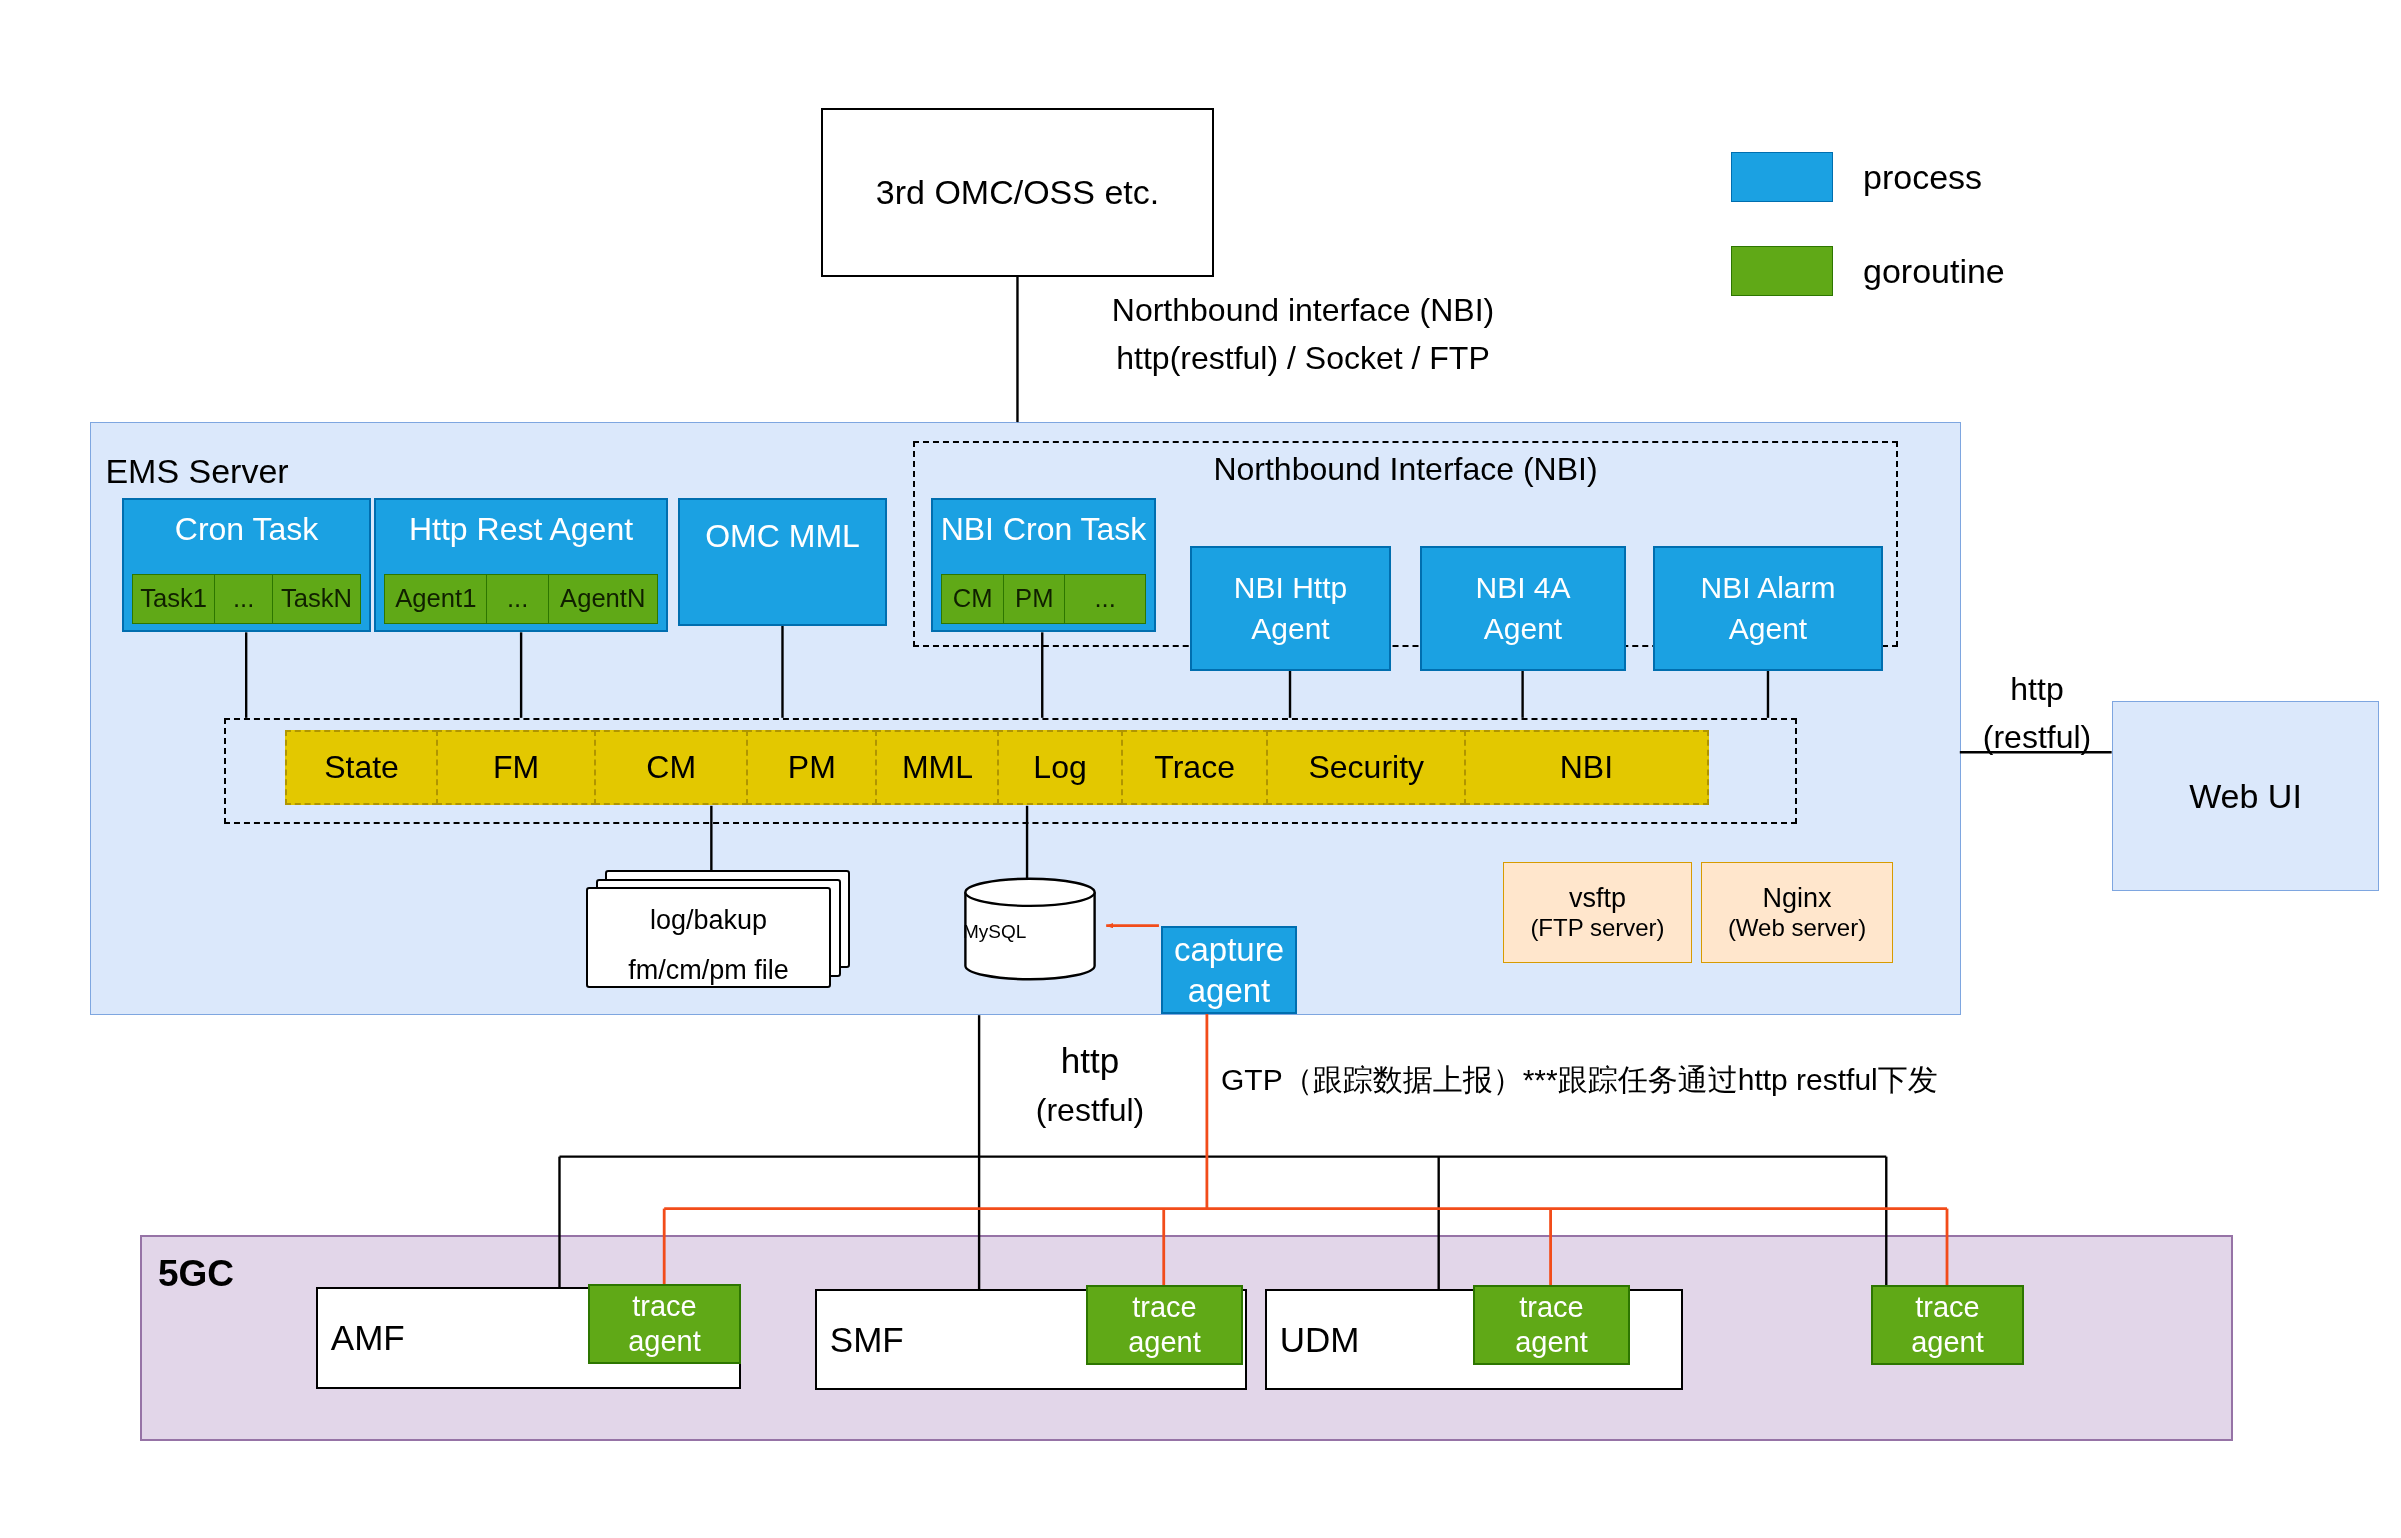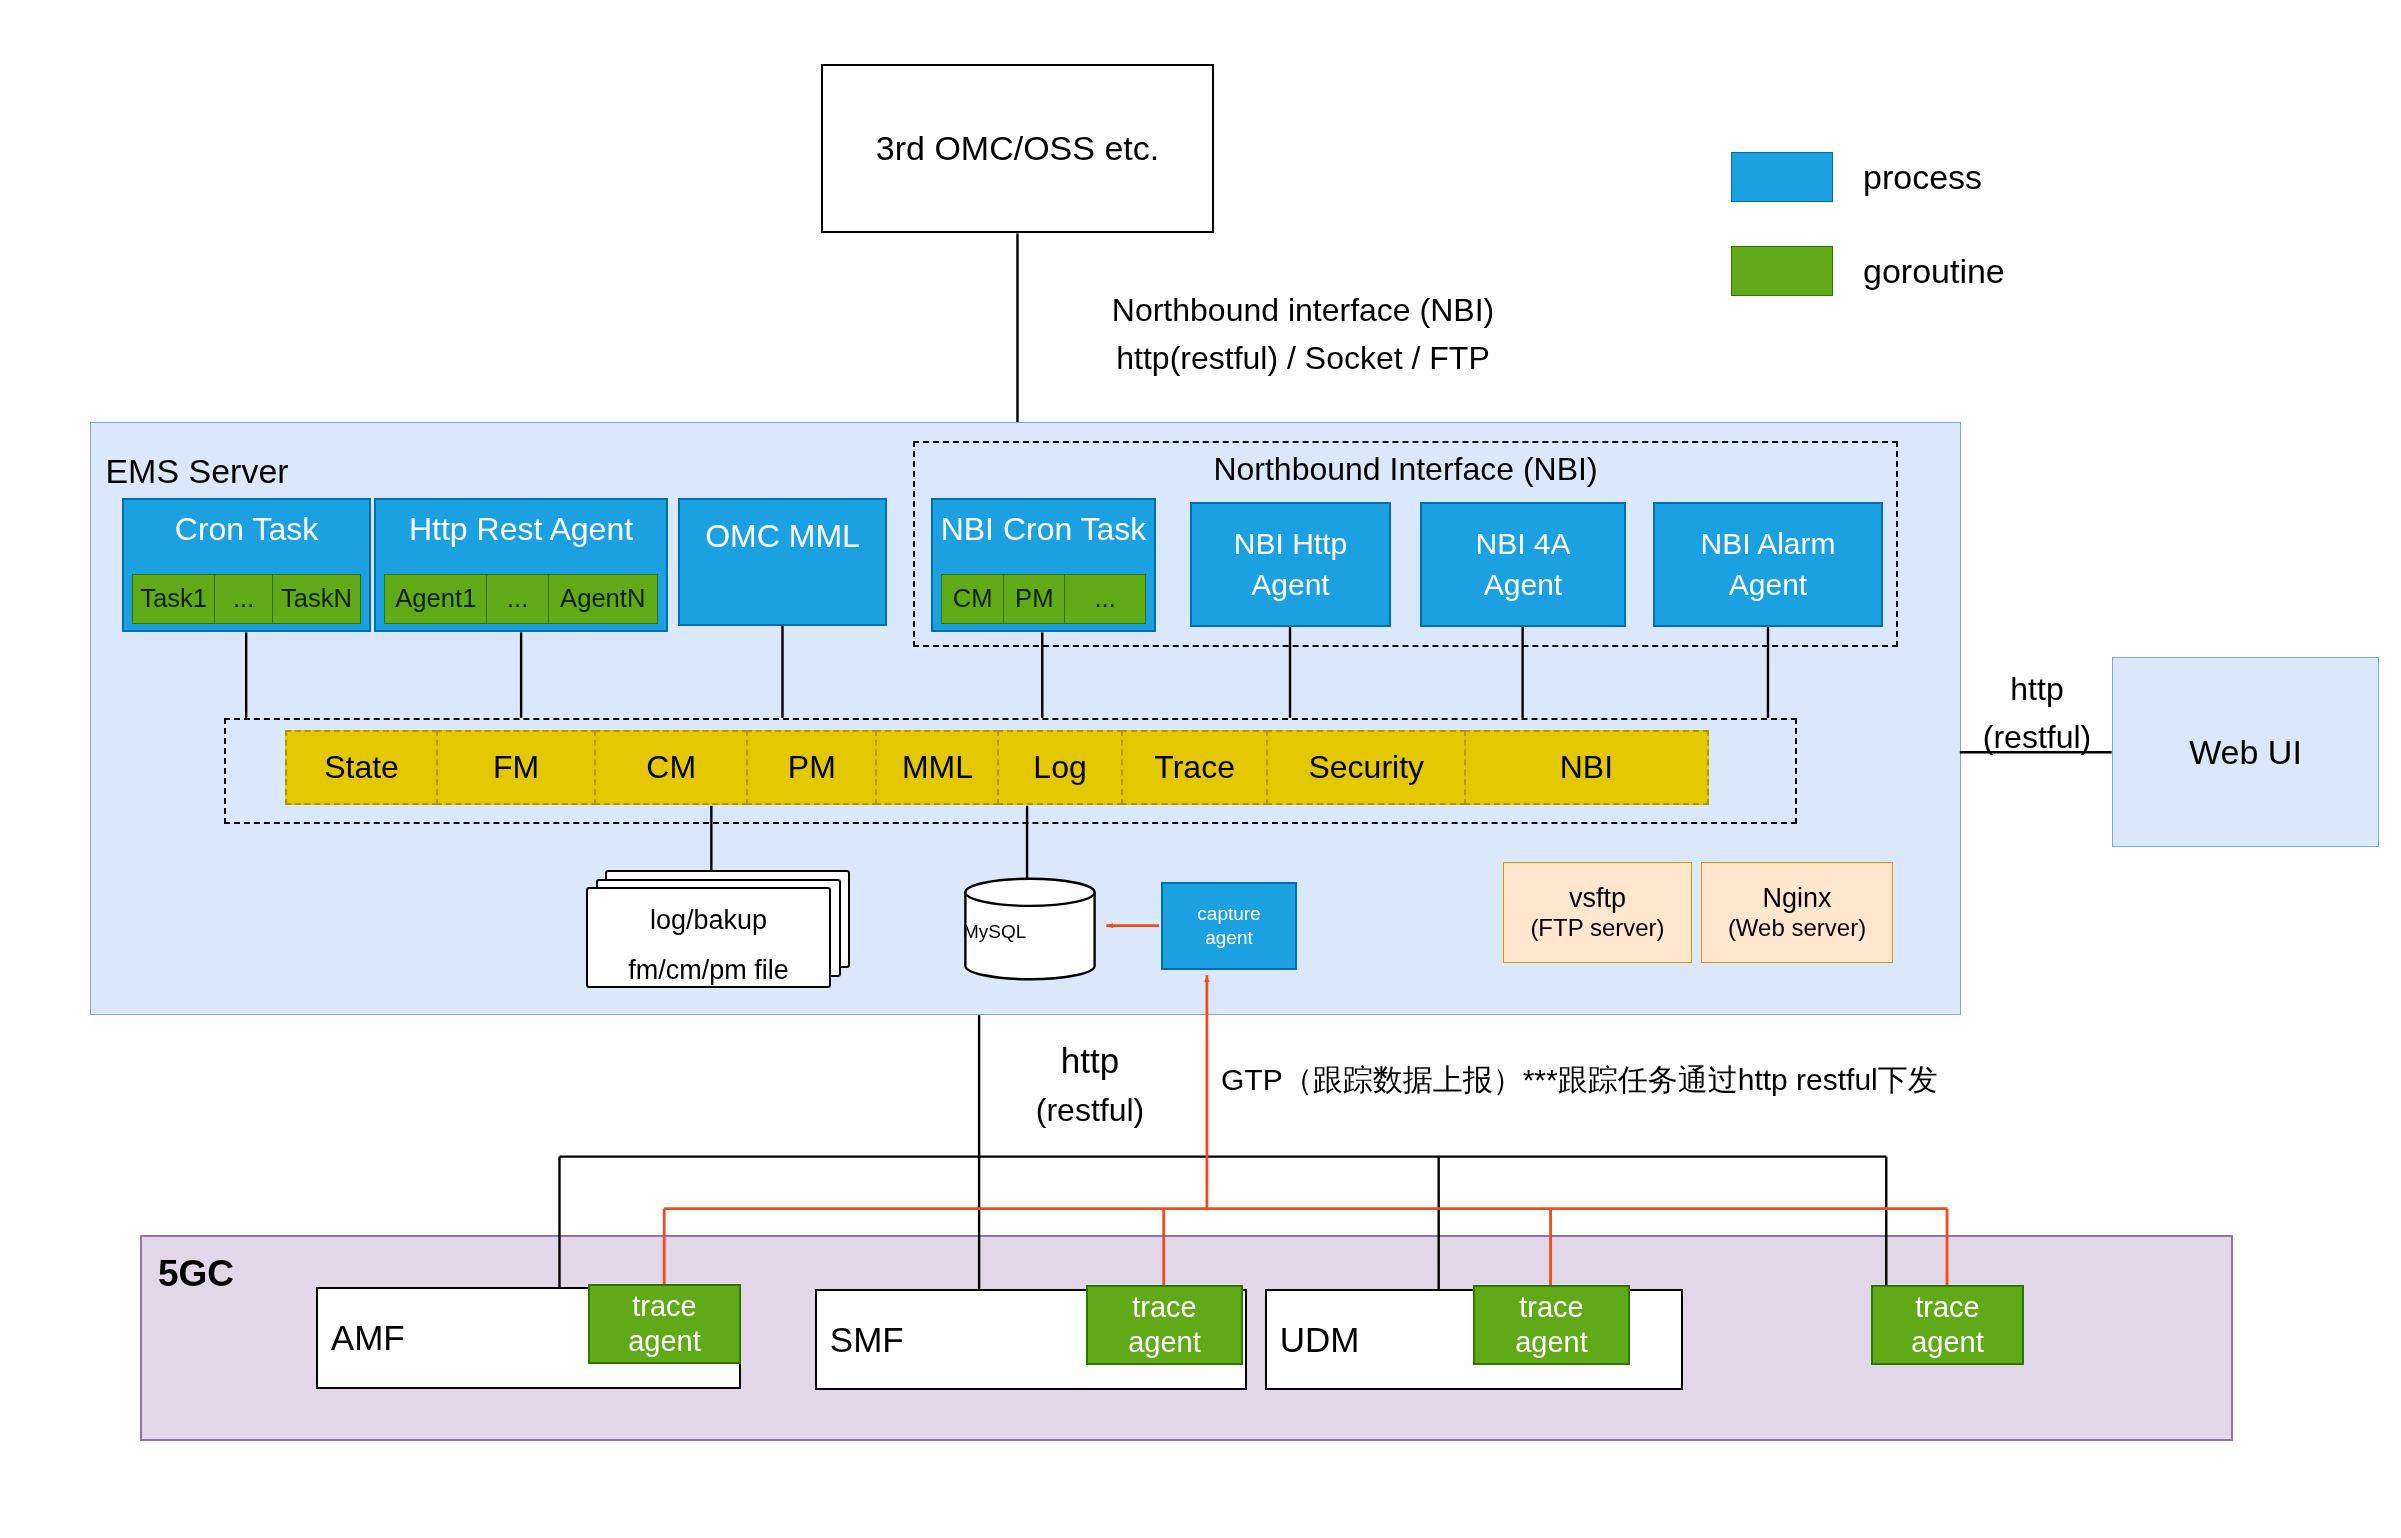--- a/index.html
+++ b/index.html
@@ -8,21 +8,21 @@
     --module:#e3c800; --module-border:#b09500;
     --ems-fill:#dbe8fb; --ems-border:#7ea6e0;
     --fivegc-fill:#e2d6e9; --fivegc-border:#9673a6;
     --server-fill:#ffe6cc; --server-border:#d79b00;
     --arrow-orange:#f24c1a;
   }
   *{box-sizing:border-box; margin:0; padding:0;}
   body{background:#fff; font-family:"Liberation Sans","DejaVu Sans",sans-serif; color:#000;}
   #canvas{position:relative; width:2401px; height:1538px; background:#fff; overflow:hidden;}
   .abs{position:absolute;}
-  .flex-c{display:flex; align-items:center; justify-content:center; text-align:center;}
+  .flex-c{display:flex; align-items:center; justify-content:center; text-align:center;margin-top:44px;}
   .z1{z-index:1;} .z4{z-index:4;} .z10{z-index:10;}
 
   .plain-box{background:#fff; border:2.4px solid #000;}
   .process-box{background:var(--process); border:2.4px solid var(--process-border); color:#fff;}
   .proc-title{margin-top:11.2px; text-align:center; font-size:32px;}
   .cells{position:absolute; left:8px; right:8px; bottom:6.4px; height:50px; display:flex;}
   .go-cell{flex:1; background:var(--goroutine); border:1.6px solid var(--goroutine-border); color:#102000;
            display:flex; align-items:center; justify-content:center; font-size:25.6px; margin-left:-1.6px;}
   .go-cell:first-child{margin-left:0;}
 
@@ -199,21 +199,21 @@
   </div>
 
   <div class="abs z10" style="left:963px;top:876px;width:134px;height:106px;">
     <svg width="134" height="106" viewBox="0 0 168 132">
       <path d="M3,20 v92 a81,17 0 0 0 162,0 v-92" fill="#ffffff" stroke="#000" stroke-width="3"></path>
       <ellipse cx="84" cy="20" rx="81" ry="17" fill="#ffffff" stroke="#000" stroke-width="3"></ellipse>
     </svg>
     <div class="abs" style="left:0;top:45px;width:134px;text-align:left;font-size:19px;">MySQL</div>
   </div>
 
-  <div class="abs z10 process-box flex-c" style="left:1161px;top:882px;width:136px;height:88px;font-size:19px;line-height:1.25;">
+  <div class="abs z10 process-box flex-c" style="left:1161px;top:882px;width:136px;height:88px;font-size:33px;line-height:1.25;">
     <span style="display:block;width:112px;">capture agent</span>
   </div>
 
   <div class="abs z10 server-box" style="left:1503px;top:862px;width:189px;height:101px;">
     <div class="l1">vsftp</div>
     <div class="l2">(FTP server)</div>
   </div>
   <div class="abs z10 webui flex-c" style="left:2112px;top:657px;width:267px;height:190px;">
     <span>Web UI</span>
   </div>

